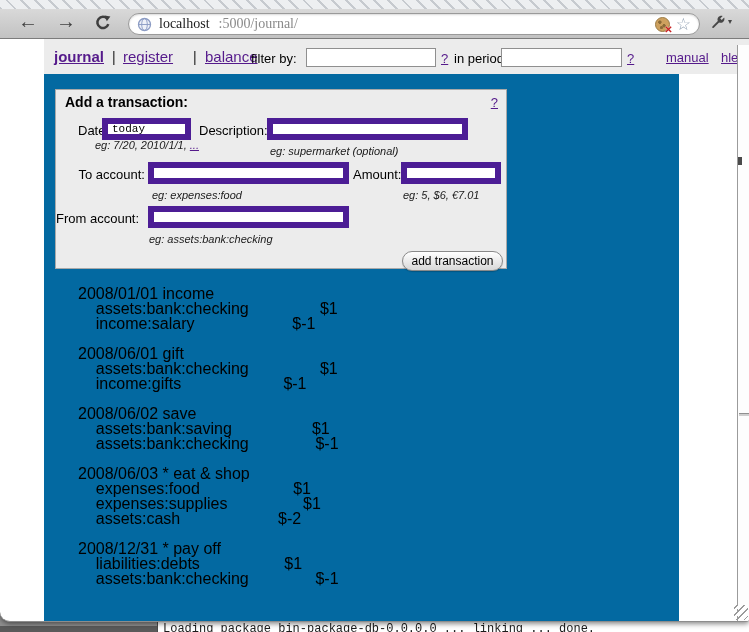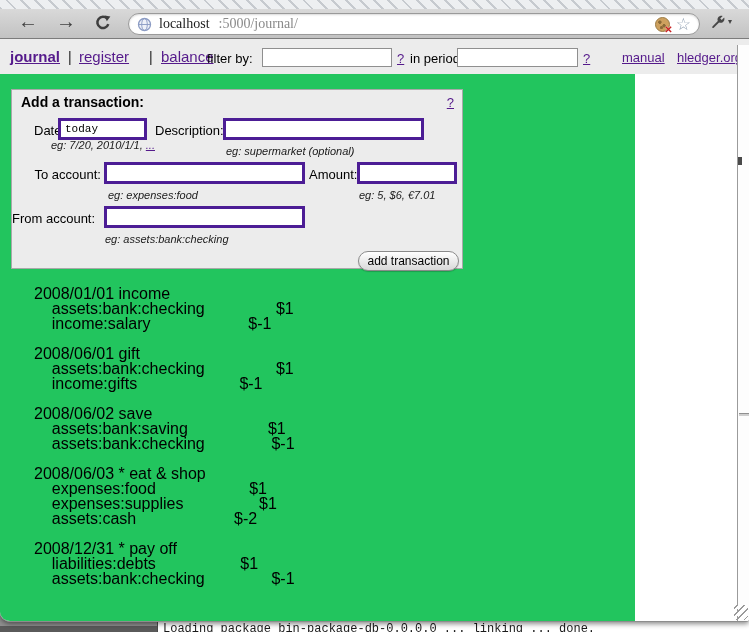--- a/index.html
+++ b/index.html
@@ -44,21 +44,21 @@
                  radial-gradient(circle at 62% 60%, #8a6a38 1.4px, rgba(0,0,0,0) 2px),
                  radial-gradient(circle at 42% 74%, #8a6a38 1.2px, rgba(0,0,0,0) 1.8px), #cda05e;
      border: 1px solid #9b7b45; margin-right: 6px; }
   [data-name="cookie-blocked-x"] { position: absolute; right: -4px; bottom: -4px; color: #c92222;
      font-size: 10px; font-weight: bold; text-shadow: 0 0 1px #fff; }
   [data-name="bookmark-star-icon"] { font-size: 17px; color: #93a2b4; line-height: 1; }
   [data-name="wrench-menu-button"] { position: absolute; left: 710px; top: 5px; display: flex; align-items: center; gap: 3px; color: #454545; }
   [data-name="menu-caret"] { font-size: 8px; color: #454545; }
 
   
-  [data-name="page"] { position: relative; width: 635px; height: 583px; background: #22c55e; }
+  [data-name="page"] { position: relative; width: 635px; height: 583px; background: #0369a1; margin-left: 44px; }
 
   [data-name="navbar"] { position: absolute; left: 0; top: 0; width: 749px; height: 35px; background: #ececec; }
   .navlink { color: #551a8b; text-decoration: underline; cursor: pointer; }
   [data-name="tab-journal"]  { position: absolute; left: 10px;  top: 9px; font-size: 15px; font-weight: bold; }
   [data-name="nav-separator-1"] { position: absolute; left: 68px; top: 10px; font-size: 14px; color: #222; }
   [data-name="tab-register"] { position: absolute; left: 79px;  top: 9px; font-size: 15px; }
   [data-name="nav-separator-2"] { position: absolute; left: 149px; top: 10px; font-size: 14px; color: #222; }
   [data-name="tab-balance"]  { position: absolute; left: 161px; top: 9px; font-size: 15px; }
   [data-name="filter-label"] { position: absolute; left: 207px; top: 12px; font-size: 13px; color: #000; }
   [data-name="filter-input"] { position: absolute; left: 262px; top: 9px; width: 130px; height: 19px;
@@ -70,21 +70,21 @@
   [data-name="period-help-link"] { position: absolute; left: 583px; top: 12px; font-size: 13px; }
   [data-name="manual-link"] { position: absolute; left: 622px; top: 11px; font-size: 13px; }
   [data-name="site-link"]   { position: absolute; left: 677px; top: 11px; font-size: 13px; }
 
   
   [data-name="add-transaction-form"] { position: absolute; left: 11px; top: 50px; width: 452px; height: 180px;
      background: #ececec; border: 1px solid #a9a9a9; }
   [data-name="form-title"] { position: absolute; left: 9px; top: 4px; font-size: 14px; font-weight: bold; color: #000; }
   [data-name="form-help-link"] { position: absolute; right: 8px; top: 5px; font-size: 13px; }
   .flabel { position: absolute; font-size: 13px; color: #000; }
-  .finput { position: absolute; height: 22px; border: 3px solid #4c1d95; background: #fff;
+  .finput { position: absolute; height: 22px; border: 6px solid #4c1d95; background: #fff;
      font-family: "Liberation Mono", monospace; font-size: 11px; padding: 0 4px; }
   .fhint { position: absolute; font-size: 11px; font-style: italic; color: #1a1a1a; white-space: pre; }
   [data-name="date-label"]        { left: 22px;  top: 33px; }
   [data-name="date-input"]        { left: 46px;  top: 28px; width: 89px; }
   [data-name="description-label"] { left: 143px; top: 33px; }
   [data-name="description-input"] { left: 211px; top: 28px; width: 201px; }
   [data-name="date-hint"]         { left: 39px;  top: 49px; }
   [data-name="description-hint"]  { left: 214px; top: 55px; }
   [data-name="to-account-label"]  { left: 0; width: 89px; text-align: right; top: 77px; }
   [data-name="to-account-input"]  { left: 92px;  top: 72px; width: 201px; }

